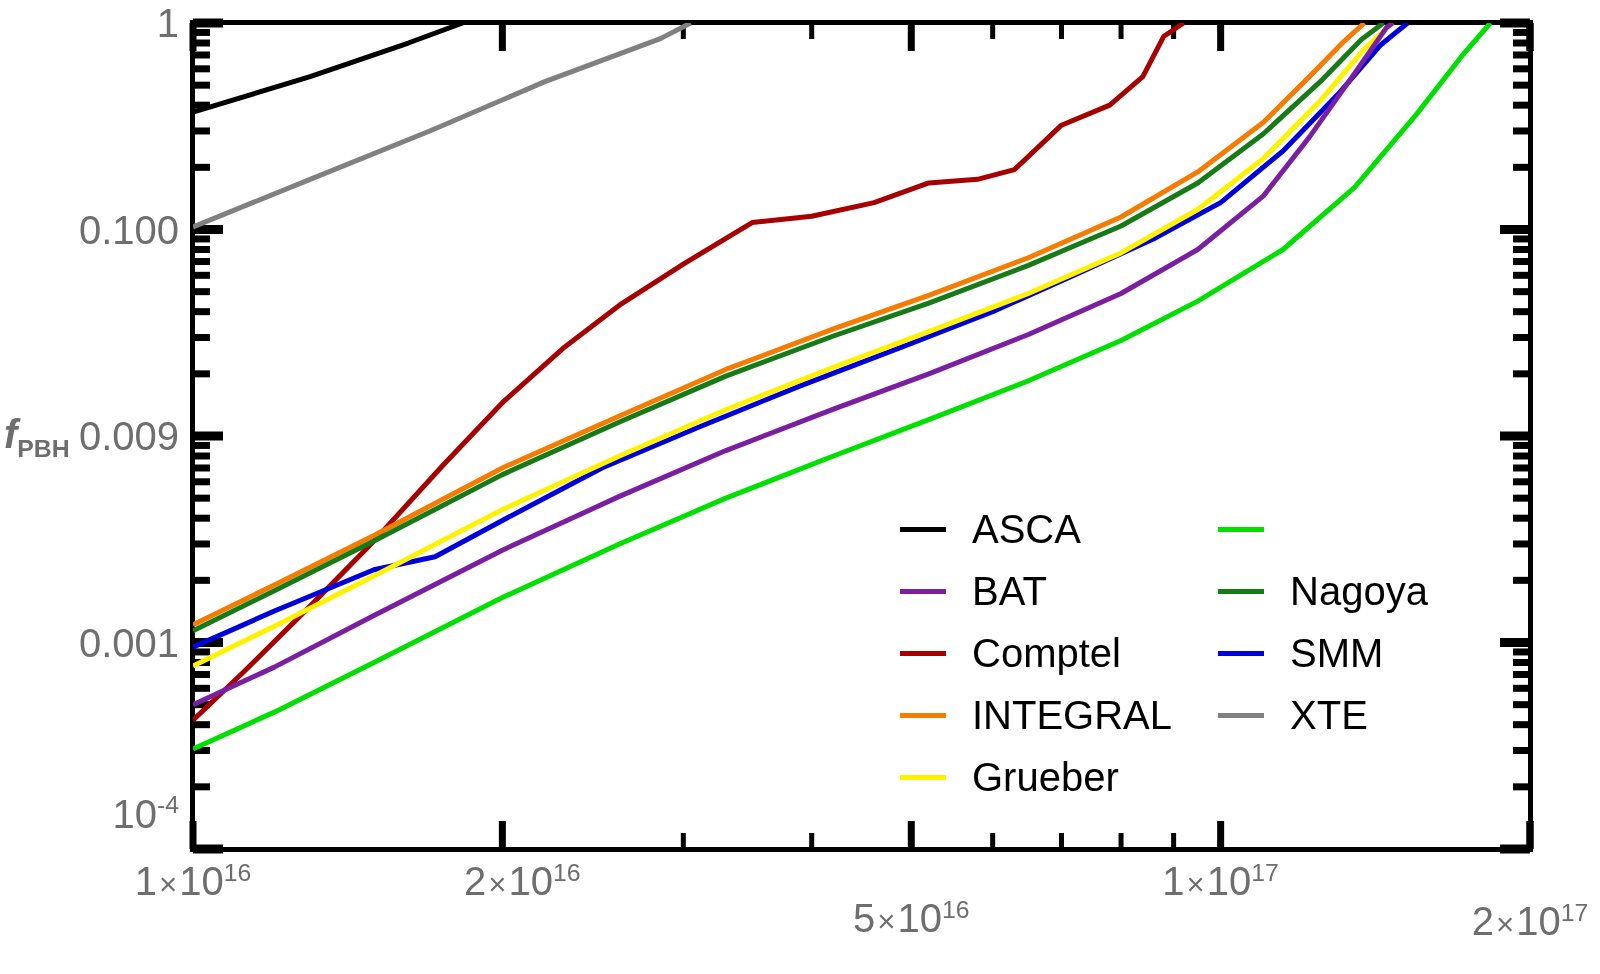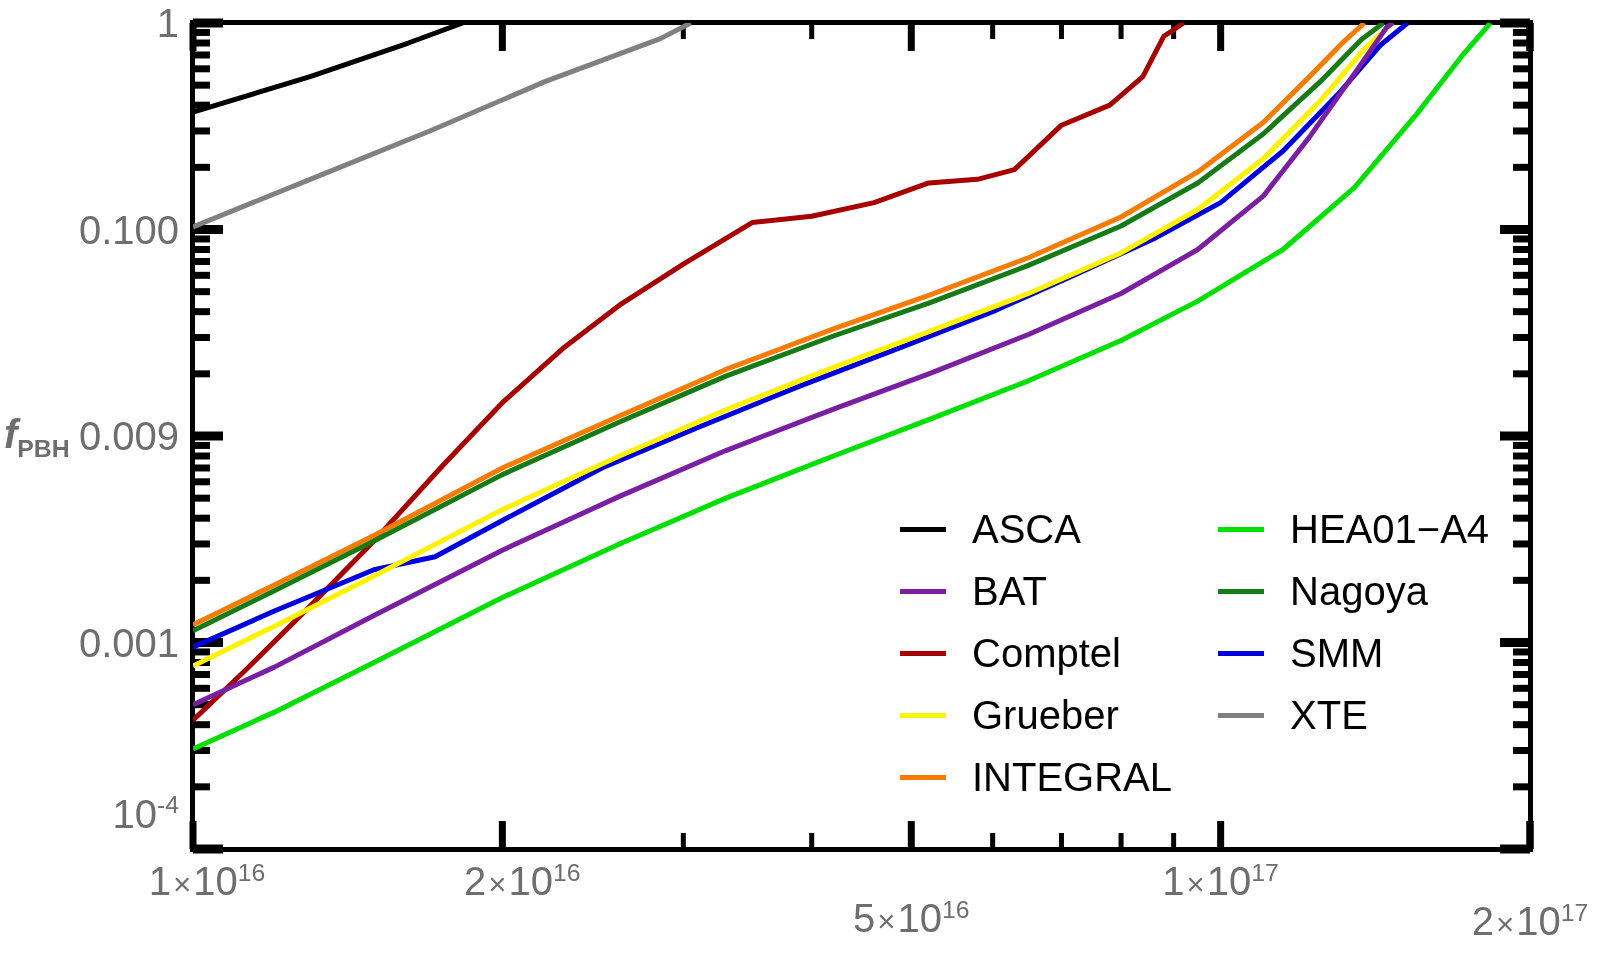--- a/index.html
+++ b/index.html
@@ -146,21 +146,21 @@
         <path d="M193.00 624.67 L274.37 584.94 L373.96 535.43 L502.35 467.99 L619.45 415.99 L725.85 369.46 L833.48 328.93 L928.80 295.32 L1028.39 257.72 L1121.06 216.97 L1197.76 171.94 L1263.18 122.43 L1309.39 76.62 L1344.55 40.80 L1364.39 23.00" fill="none" stroke="#F57C00" stroke-width="5" stroke-linejoin="round" stroke-linecap="butt"></path>
         <path d="M193.00 630.75 L274.37 590.79 L373.96 541.03 L502.35 474.63 L619.45 421.92 L725.85 376.11 L833.48 335.99 L928.80 303.13 L1028.39 265.42 L1121.06 225.98 L1197.76 182.97 L1263.18 134.01 L1320.24 81.65 L1361.15 39.71 L1383.39 23.00" fill="none" stroke="#167B16" stroke-width="5" stroke-linejoin="round" stroke-linecap="butt"></path>
         <path d="M193.00 647.10 L274.37 611.05 L373.96 569.77 L435.04 556.81 L502.35 520.45 L601.94 467.99 L697.95 427.45 L800.41 385.81 L902.28 346.92 L992.67 311.67 L1074.04 275.31 L1153.33 238.95 L1220.65 202.59 L1283.02 150.99 L1337.74 94.61 L1380.28 45.28 L1407.52 23.00" fill="none" stroke="#0000DD" stroke-width="5" stroke-linejoin="round" stroke-linecap="butt"></path>
         <path d="M193.00 665.94 L274.37 626.15 L373.96 575.96 L502.35 509.63 L619.45 456.01 L725.85 409.75 L833.48 367.35 L928.80 331.69 L1028.39 293.47 L1121.06 252.94 L1197.76 209.49 L1263.18 158.79 L1320.24 100.80 L1364.39 48.80 L1392.59 23.00" fill="none" stroke="#FFF200" stroke-width="5" stroke-linejoin="round" stroke-linecap="butt"></path>
         <path d="M193.00 704.66 L274.37 667.11 L373.96 615.59 L502.35 550.16 L619.45 496.39 L725.85 450.57 L833.48 409.09 L928.80 373.84 L1028.39 334.53 L1121.06 293.47 L1197.76 249.51 L1263.18 196.18 L1309.39 137.16 L1354.58 73.41 L1386.48 27.60 L1392.59 23.00" fill="none" stroke="#7B1FA2" stroke-width="5" stroke-linejoin="round" stroke-linecap="butt"></path>
         <path d="M193.00 748.99 L274.37 712.14 L373.96 662.51 L502.35 597.59 L619.45 543.97 L725.85 498.16 L833.48 456.01 L928.80 419.65 L1028.39 380.83 L1121.06 340.51 L1197.76 301.11 L1283.02 249.51 L1354.58 187.35 L1416.24 114.62 L1462.69 54.99 L1490.35 23.00" fill="none" stroke="#00E000" stroke-width="5" stroke-linejoin="round" stroke-linecap="butt"></path>
       </g>
     </svg>
 
   <div id="xticks">
-      <div class="tick-label x" style="left: 193px; top: 859px; margin-left: 14px;">1<span class="times">×</span>10<span class="sup">16</span></div>
+      <div class="tick-label x" style="left: 193px; top: 859px;">1<span class="times">×</span>10<span class="sup">16</span></div>
       <div class="tick-label x" style="left: 502.353px; top: 859px; margin-left: 20px;">2<span class="times">×</span>10<span class="sup">16</span></div>
       <div class="tick-label x" style="left: 911.295px; top: 896px;">5<span class="times">×</span>10<span class="sup">16</span></div>
       <div class="tick-label x" style="left: 1220.65px; top: 859px;">1<span class="times">×</span>10<span class="sup">17</span></div>
       <div class="tick-label x" style="left: 1530px; top: 899px; text-align: right;">2<span class="times">×</span>10<span class="sup">17</span></div>
     </div>
   <div id="yticks">
       <div class="tick-label y" style="left: 179px; top: 23px;">1</div>
       <div class="tick-label y" style="left: 179px; top: 229.5px;">0.100</div>
       <div class="tick-label y" style="left: 179px; top: 436px;">0.009</div>
       <div class="tick-label y" style="left: 179px; top: 642.5px;">0.001</div>
@@ -177,32 +177,31 @@
         </div>
         <div class="legend-row">
           <div class="legend-swatch" style="border-top-color: rgb(123, 31, 162);"></div>
           <div class="legend-text">BAT</div>
         </div>
         <div class="legend-row">
           <div class="legend-swatch" style="border-top-color: rgb(166, 0, 0);"></div>
           <div class="legend-text">Comptel</div>
         </div>
         <div class="legend-row">
+          <div class="legend-swatch" style="border-top-color: rgb(245, 124, 0);"></div>
+          <div class="legend-text">INTEGRAL</div>
+        </div>
+        <div class="legend-row">
           <div class="legend-swatch" style="border-top-color: rgb(255, 242, 0);"></div>
           <div class="legend-text">Grueber</div>
         </div>
-        <div class="legend-row">
-          <div class="legend-swatch" style="border-top-color: rgb(245, 124, 0);"></div>
-          <div class="legend-text">INTEGRAL</div>
-        </div>
       </div>
     <div class="legend-col" id="legend-col-2">
         <div class="legend-row">
           <div class="legend-swatch" style="border-top-color: rgb(0, 224, 0);"></div>
-          <div class="legend-text">HEA01−A4</div>
         </div>
         <div class="legend-row">
           <div class="legend-swatch" style="border-top-color: rgb(22, 123, 22);"></div>
           <div class="legend-text">Nagoya</div>
         </div>
         <div class="legend-row">
           <div class="legend-swatch" style="border-top-color: rgb(0, 0, 221);"></div>
           <div class="legend-text">SMM</div>
         </div>
         <div class="legend-row">

